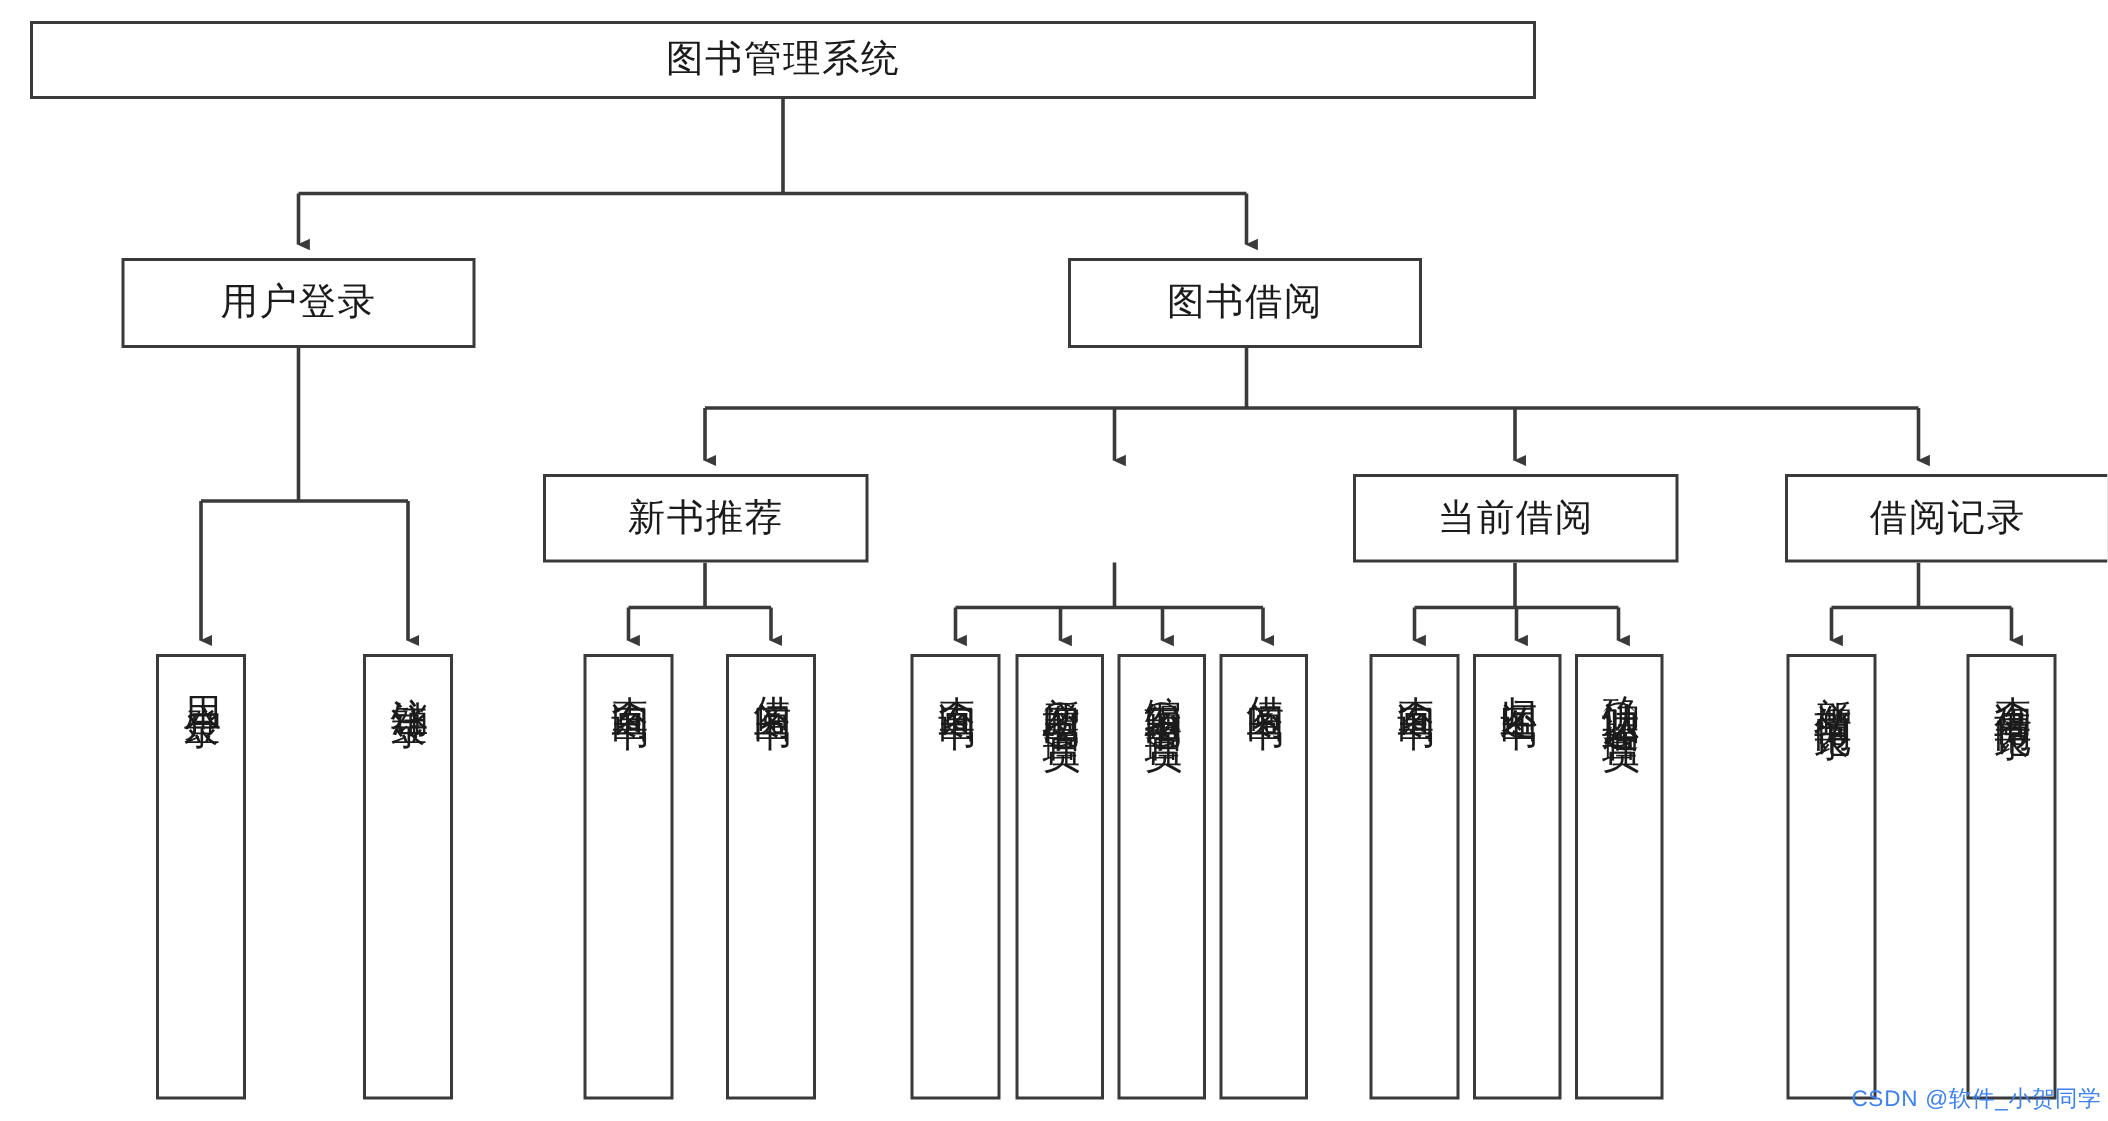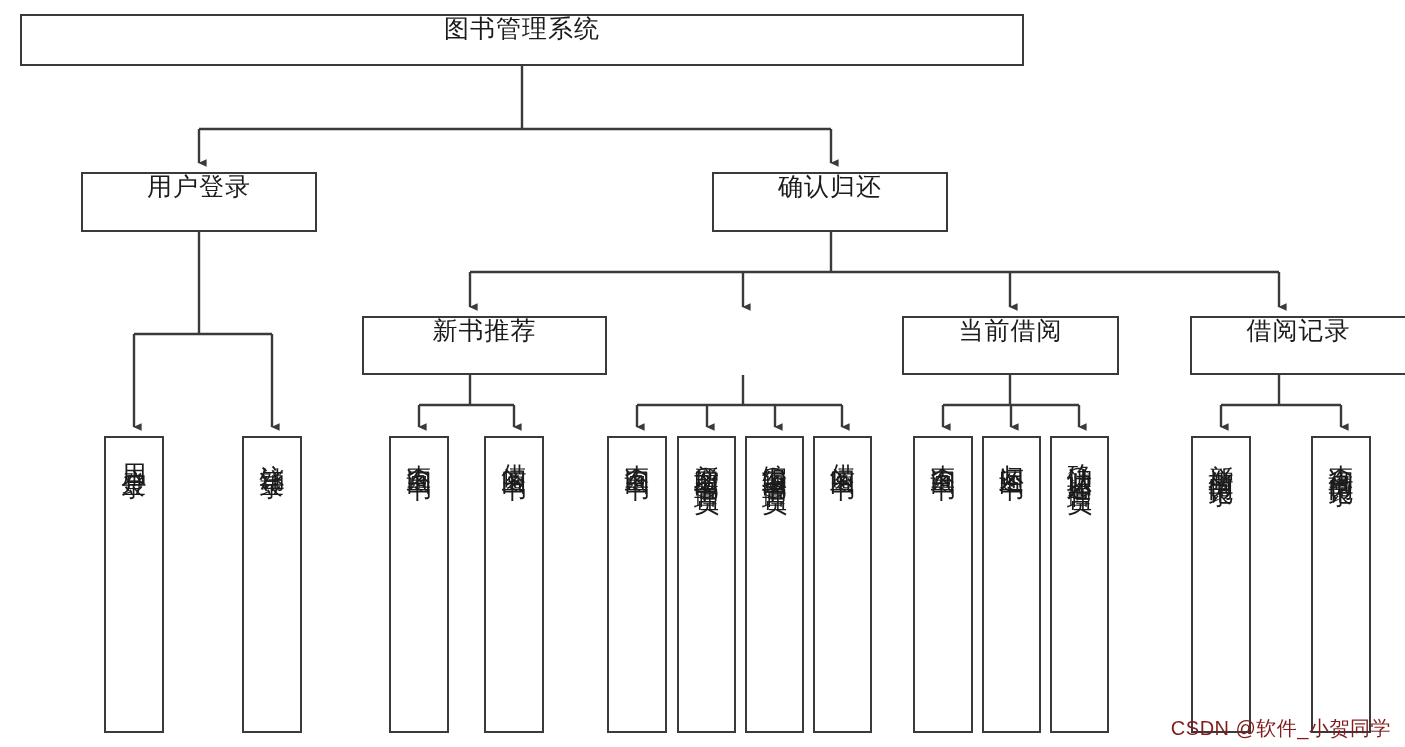--- a/index.html
+++ b/index.html
@@ -25,21 +25,21 @@
     width: 1405px;
     height: 747px;
     pointer-events: none;
   }
   .node {
     position: absolute;
     box-sizing: border-box;
     border: 2px solid #3a3a3a;
     background: #ffffff;
     display: flex;
-    align-items: flex-start;
+    align-items: center;
     justify-content: center;
     color: #1b1b1b;
     line-height: 1.02;
   }
   .node.horiz {
     font-size: 25px;
     letter-spacing: 1px;
   }
   .node.leaf {
     font-size: 25px;
@@ -50,24 +50,24 @@
   .vlabel {
     writing-mode: vertical-rl;
     text-orientation: upright;
     letter-spacing: 4px;
     line-height: 1;
     white-space: nowrap;
     display: block;
   }
   #watermark {
     position: absolute;
-    right: 14px;
+    right: 4px;
     bottom: 5px;
-    font-size: 20px;
-    color: #7f1d1d;
+    font-size: 15px;
+    color: #3b82f6;
     letter-spacing: 0.5px;
     white-space: nowrap;
     font-family: "Liberation Sans", "DejaVu Sans", sans-serif;
   }
 </style>
 </head>
 <body>
 
 <div id="canvas">
 
@@ -122,24 +122,24 @@
   </svg>
 
   <div class="node horiz" style="left:20px; top:14px; width:1004px; height:52px;">
     <span>图书管理系统</span>
   </div>
 
   <div class="node horiz" style="left:81px; top:172px; width:236px; height:60px;">
     <span>用户登录</span>
   </div>
   <div class="node horiz" style="left:712px; top:172px; width:236px; height:60px;">
-    <span>确认归还</span>
+    <span>图书借阅</span>
   </div>
 
-  <div class="node horiz" style="left:362px; top:316px; width:245px; height:59px;">
+  <div class="node horiz" style="left:362px; top:316px; width:217px; height:59px;">
     <span>新书推荐</span>
   </div>
   <div class="node horiz" style="left:902px; top:316px; width:217px; height:59px;">
     <span>当前借阅</span>
   </div>
   <div class="node horiz" style="left:1171px; top:316px; width:217px; height:59px;margin-left:19px;">
     <span>借阅记录</span>
   </div>
 
   <div class="node leaf" style="left:104px; top:436px; width:60px; height:297px;">

